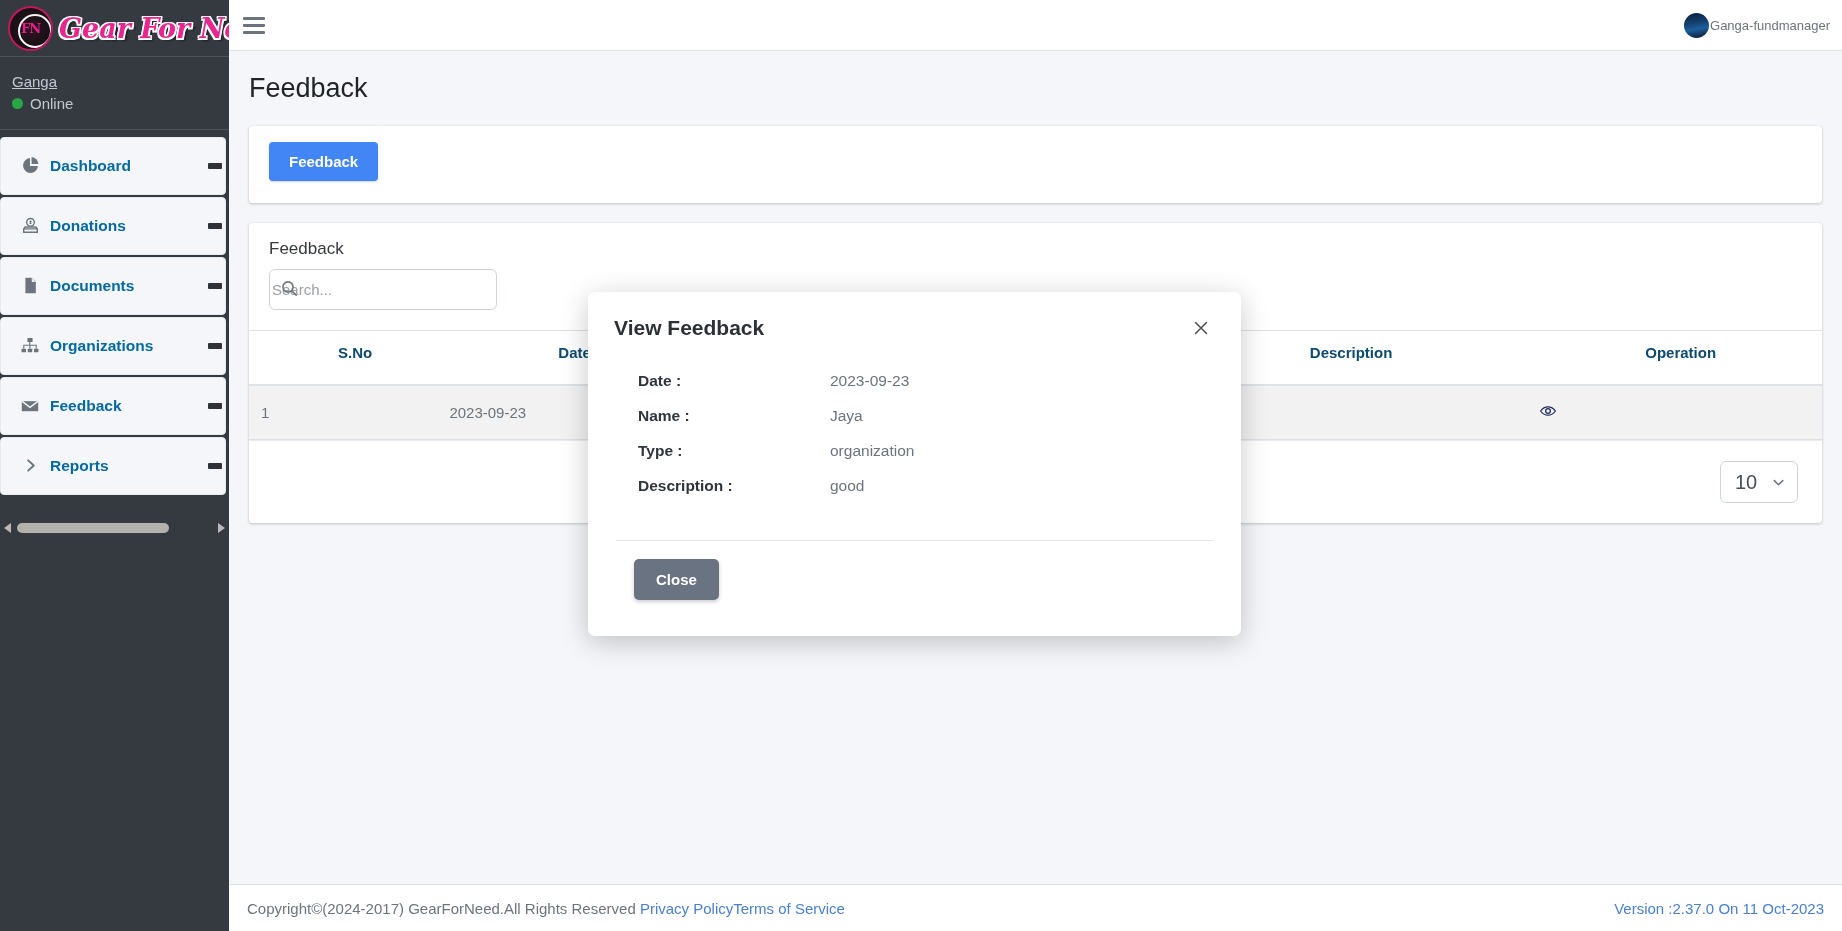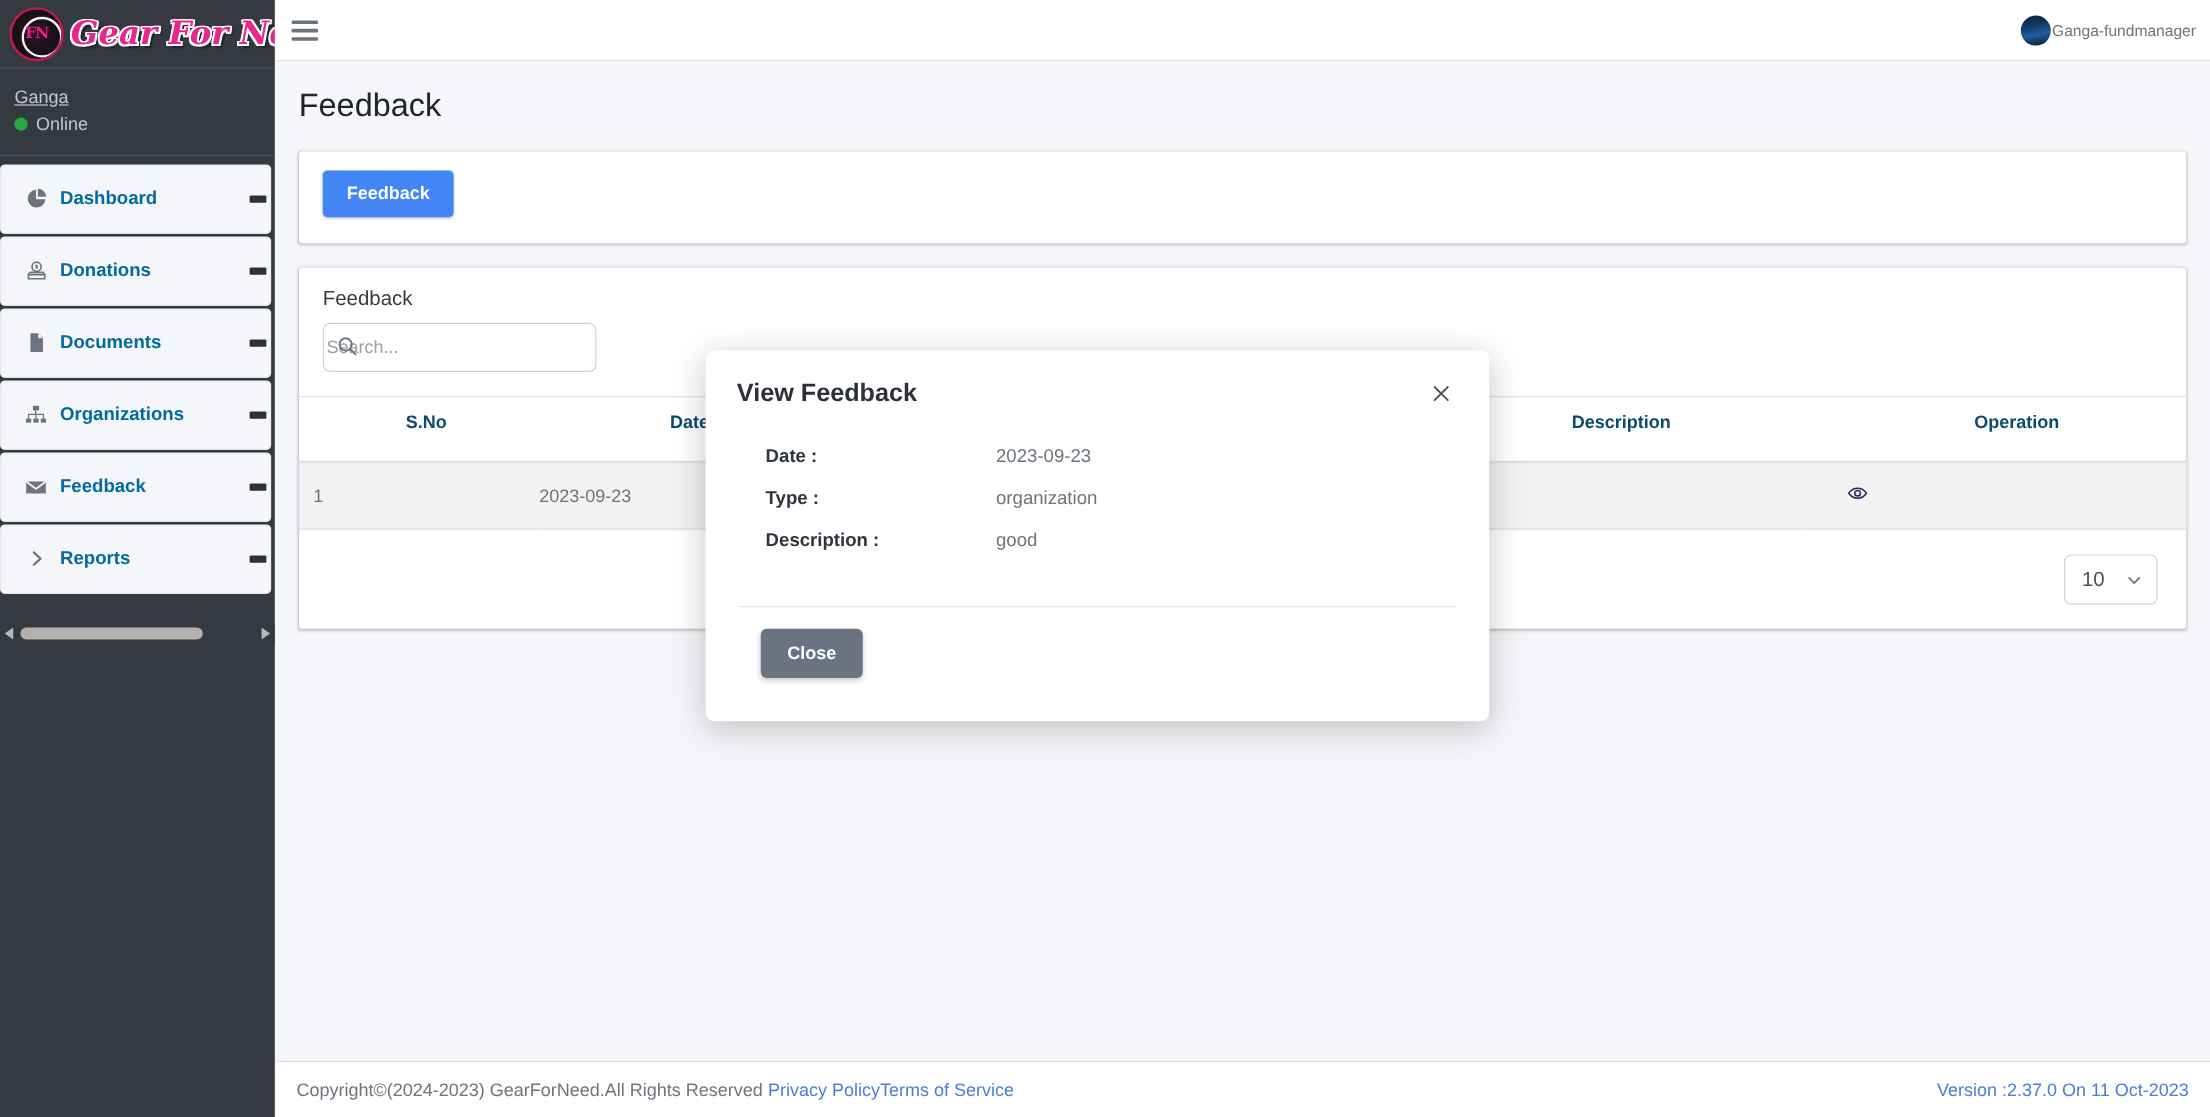--- a/index.html
+++ b/index.html
@@ -268,21 +268,21 @@
   }
   .page-select {
     height: 42px;
     min-width: 78px;
     border: 1px solid #ced4da;
     border-radius: 6px;
     background: #fff;
     display: flex; align-items: center;
     justify-content: space-between;
     padding: 0 11px 0 14px;
-    font-size: 17px; color: #495057;
+    font-size: 20px; color: #495057;
     cursor: pointer;
   }
   .page-select .chev {
     margin-left: 12px; color: #6c757d; display: inline-flex;
   }
 
   
   .footer {
     position: absolute;
     left: 0; bottom: 0;
@@ -529,21 +529,21 @@
             </svg>
           </span>
         </div>
       </div>
     </div>
 
   </div>
 
   <div class="footer">
     <div>
-      <span>Copyright©(2024-2023) GearForNeed.All Rights Reserved </span><a href="#">Privacy Policy</a><a href="#">Terms of Service</a>
+      <span>Copyright©(2024-2017) GearForNeed.All Rights Reserved </span><a href="#">Privacy Policy</a><a href="#">Terms of Service</a>
     </div>
     <div class="footer-version">Version :2.37.0 On 11 Oct-2023</div>
   </div>
 
 </div>
 
 <div class="modal">
   <div class="modal-header">
     <h3 class="modal-title">View Feedback</h3>
     <button class="modal-close">
@@ -552,20 +552,24 @@
       </svg>
     </button>
   </div>
 
   <div class="modal-body">
     <div class="modal-row">
       <div class="modal-label">Date :</div>
       <div class="modal-value">2023-09-23</div>
     </div>
     <div class="modal-row">
+      <div class="modal-label">Name :</div>
+      <div class="modal-value">Jaya</div>
+    </div>
+    <div class="modal-row">
       <div class="modal-label">Type :</div>
       <div class="modal-value">organization</div>
     </div>
     <div class="modal-row">
       <div class="modal-label">Description :</div>
       <div class="modal-value">good</div>
     </div>
   </div>
 
   <div class="modal-sep"></div>

